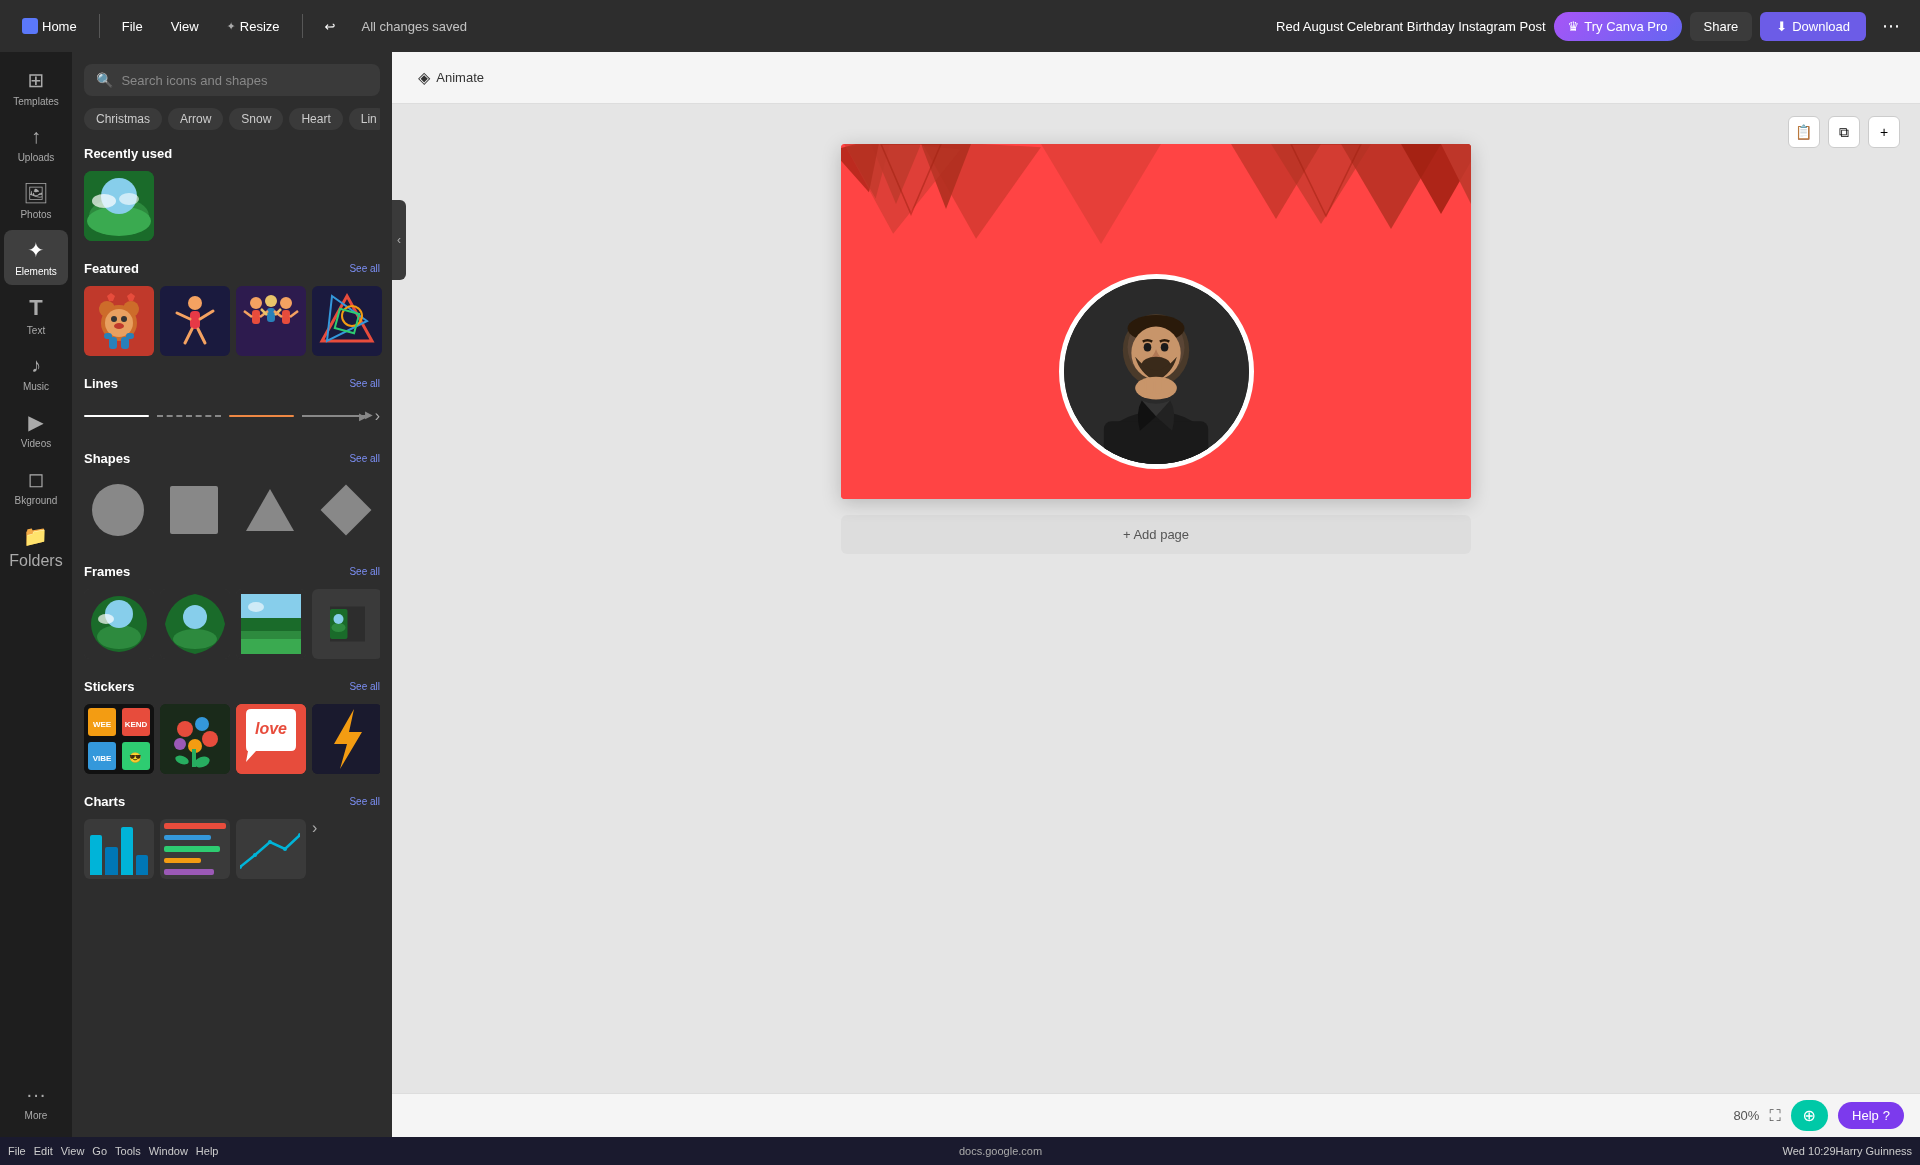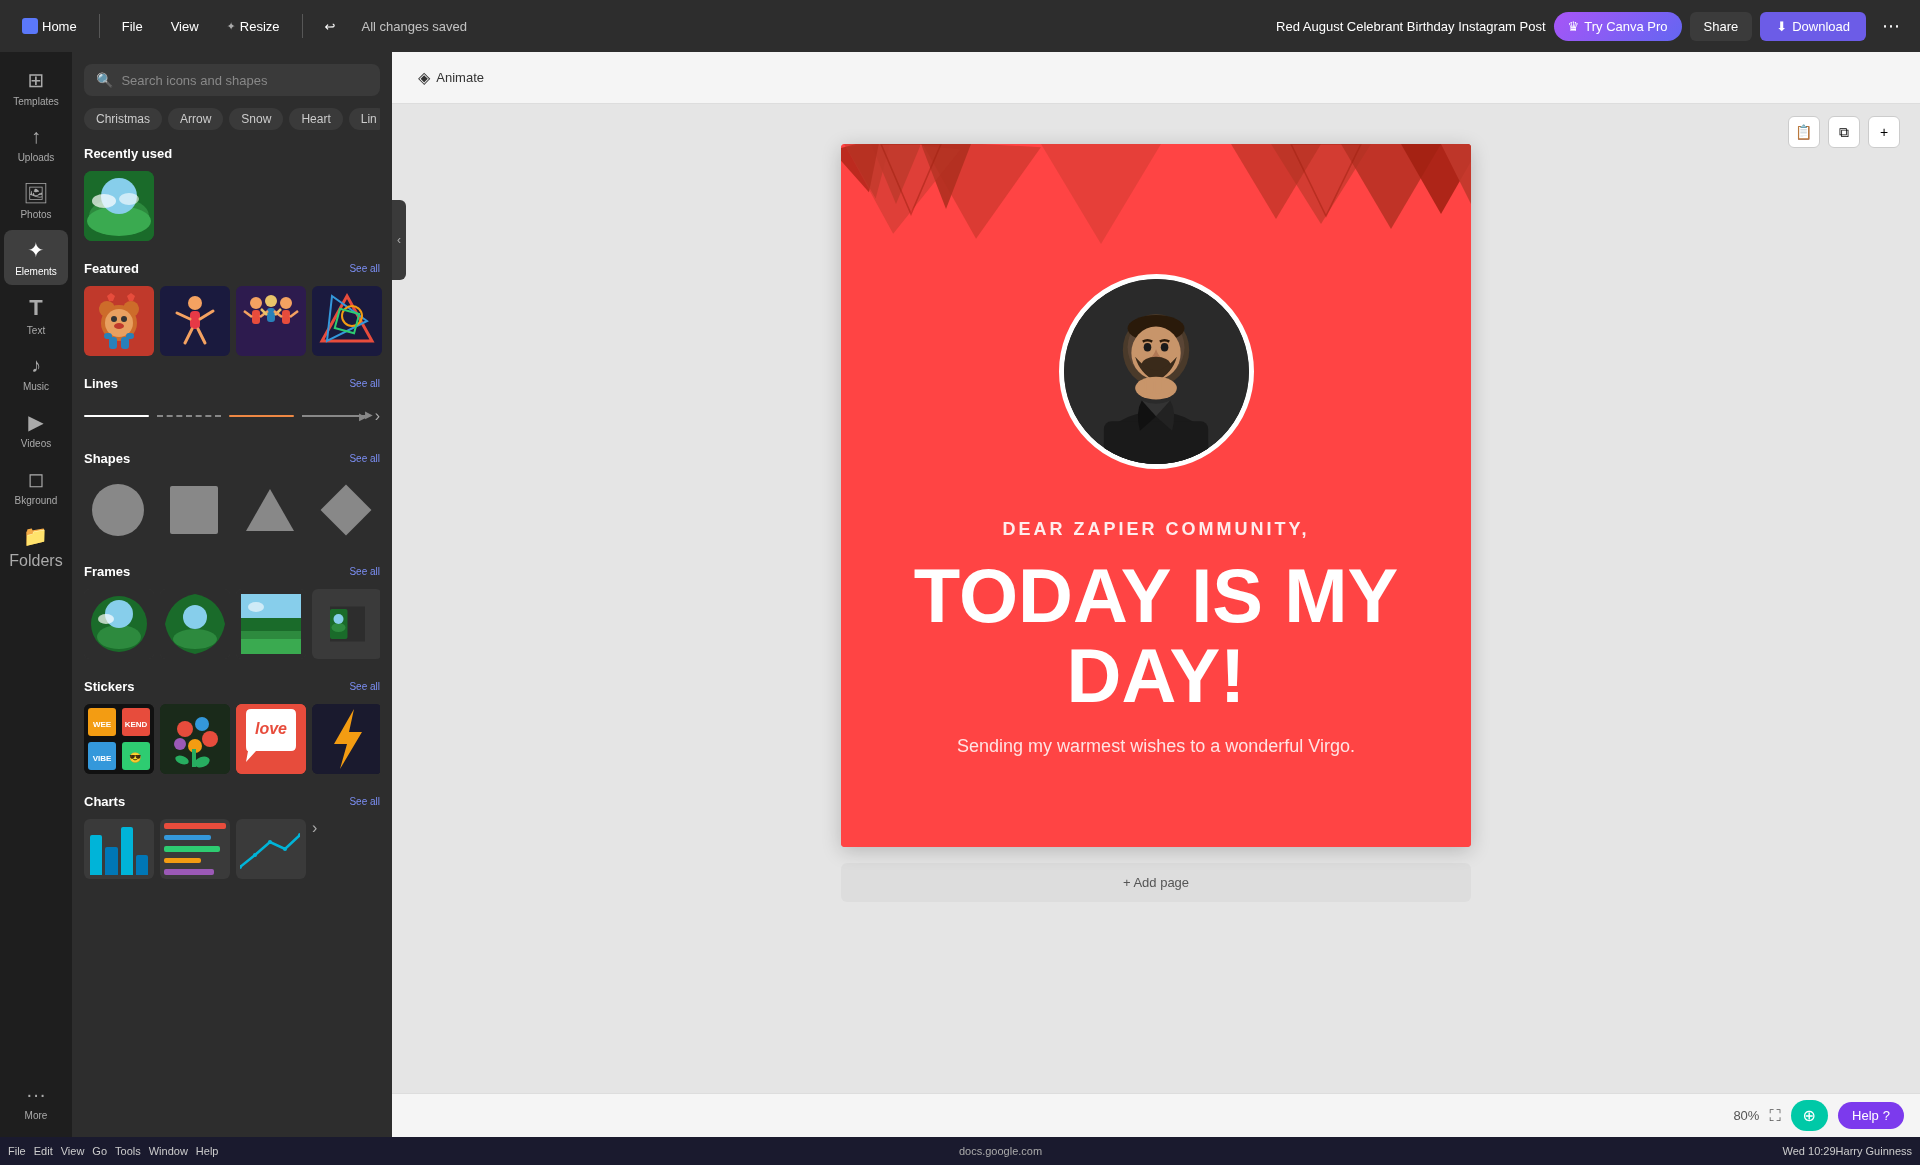--- a/index.html
+++ b/index.html
@@ -664,25 +664,20 @@
             <ellipse cx="97" cy="175" rx="55" ry="35" fill="#1a1a1a"></ellipse>
             <rect x="42" y="150" width="110" height="45" rx="8" fill="#1a1a1a"></rect>
 
             <path d="M82 128 L97 145 L112 128 Q97 135 82 128" fill="#333"></path>
             <path d="M82 128 Q75 140 80 160 L97 145 Z" fill="#111"></path>
             <path d="M112 128 Q119 140 114 160 L97 145 Z" fill="#222"></path>
           </svg>
         </div>
       </div>
 
-      <div style="padding: 20px 30px 50px;">
-        <p class="dear-text">DEAR ZAPIER COMMUNITY,</p>
-        <h1 class="main-heading">TODAY IS MY DAY!</h1>
-        <p class="sub-text">Sending my warmest wishes to a wonderful Virgo.</p>
-      </div>
     </div>
   </div>
 
   <button class="add-page-btn">
     <span>+ Add page</span>
   </button>
 </div>
 
 <div id="canvas-bottom">
   <span class="zoom-pct">80%</span>

